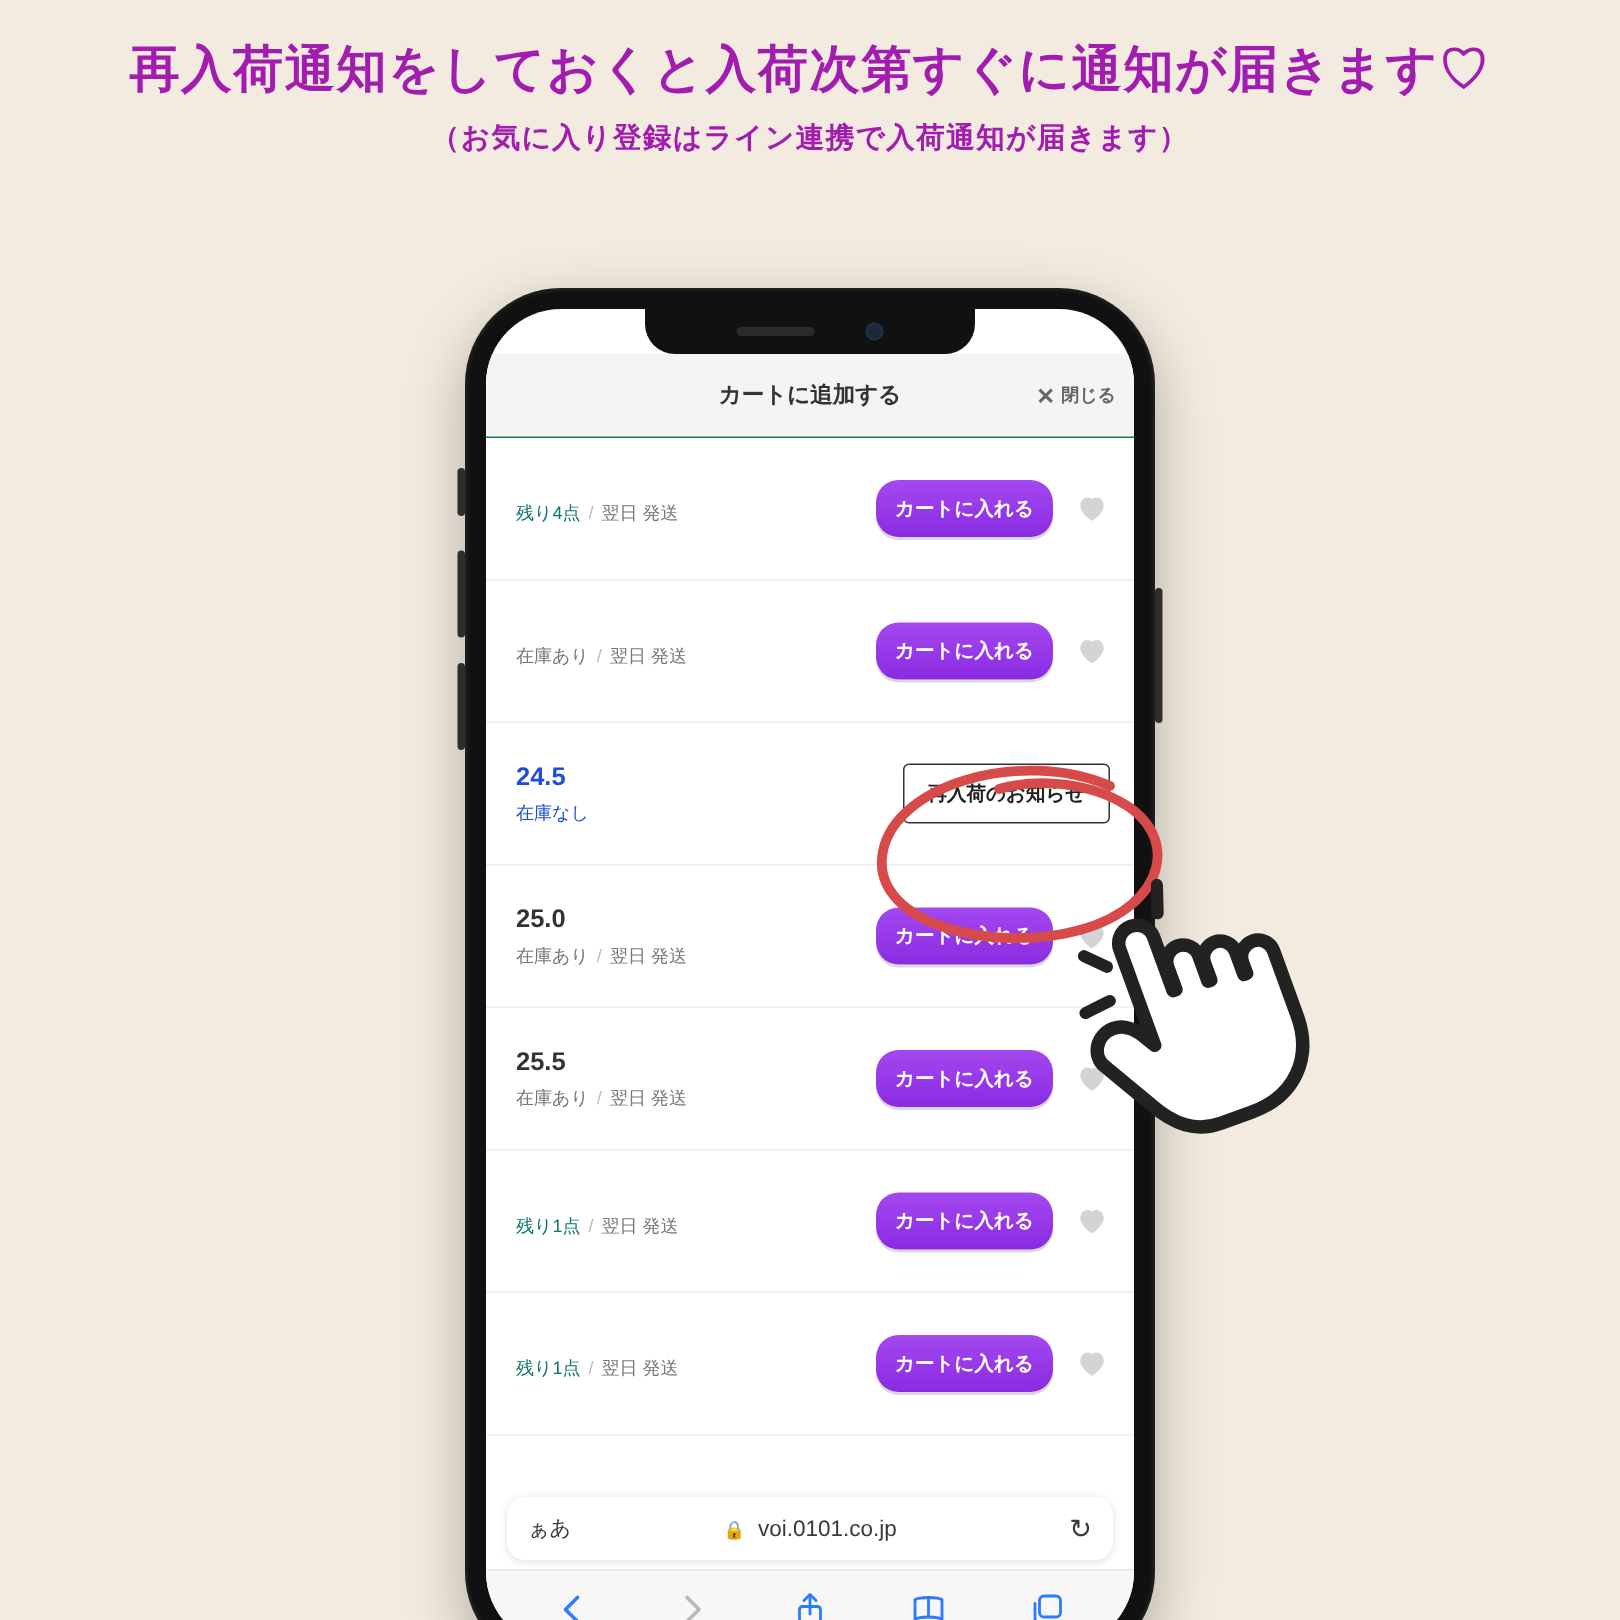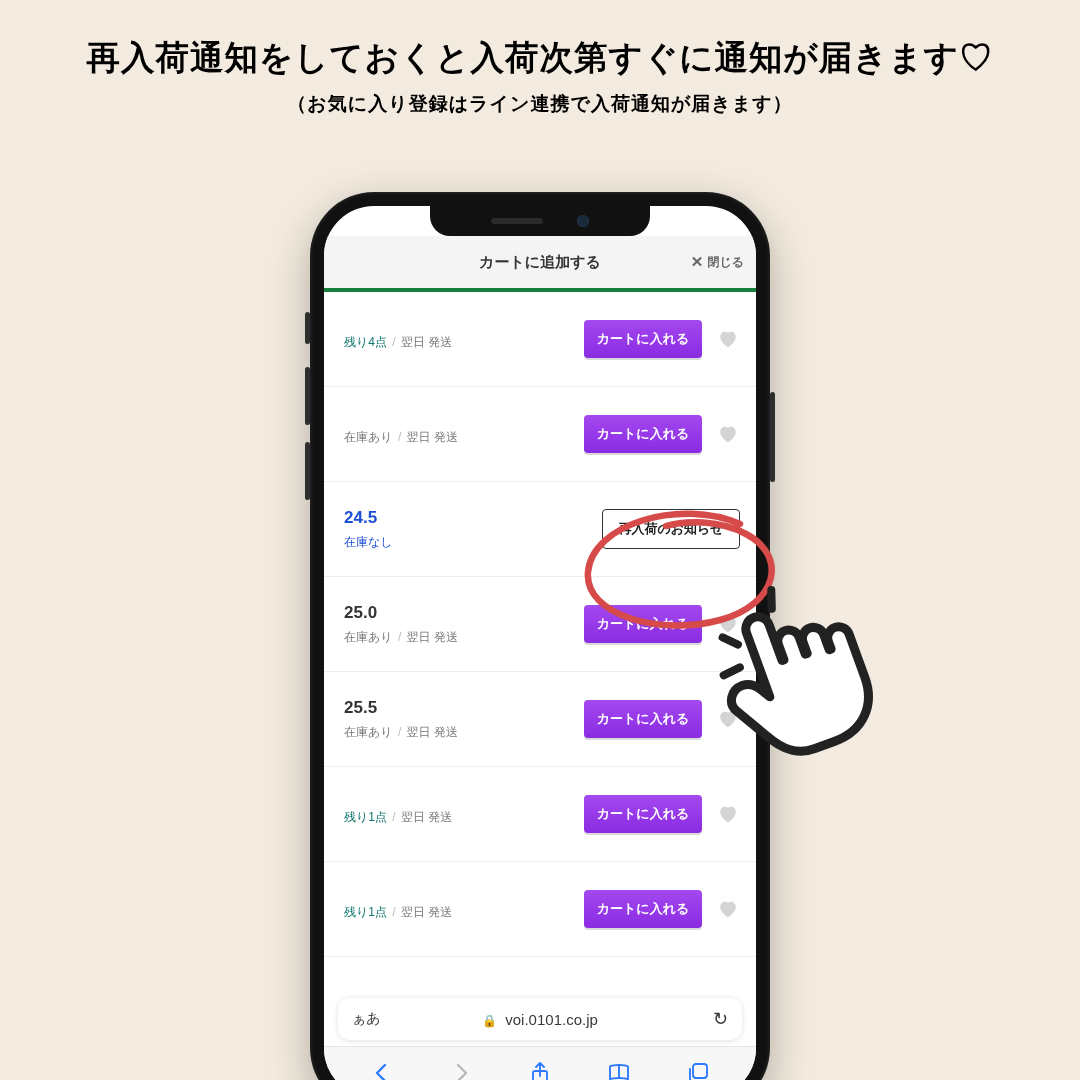--- a/index.html
+++ b/index.html
@@ -4,21 +4,21 @@
 <style>
 * { margin: 0; padding: 0; box-sizing: border-box; }
 body {
   width: 1080px;
   height: 1080px;
   background: #f3ebdf;
   font-family: -apple-system, "Hiragino Sans", "Hiragino Kaku Gothic ProN", Meiryo, sans-serif;
   position: relative;
   overflow: hidden;
 }
-.heading { text-align: center; padding-top: 36px; color: #000000; }
+.heading { text-align: center; padding-top: 24px; color: #a21caf; }
 .heading h1 { font-size: 33.5px; font-weight: 800; letter-spacing: 1px; }
 .heading h2 { font-size: 19px; font-weight: 700; margin-top: 10px; letter-spacing: 1px; }
 
 .phone-wrap {
   position: absolute;
   left: 50%;
   top: 192px;
   transform: translateX(-50%);
   width: 460px;
   height: 920px;
@@ -55,21 +55,21 @@
   border-radius: 0 0 20px 20px;
   z-index: 5;
   display: flex; justify-content: center; align-items: center; gap: 34px;
 }
 .speaker { width: 52px; height: 6px; background: #2b2b2b; border-radius: 4px; }
 .cam { width: 12px; height: 12px; background: #1b2838; border-radius: 50%; box-shadow: inset 0 0 2px #2a4a6a; }
 
 .sheet-header {
   height: 56px; margin-top: 30px;
   background: #f4f4f4;
-  border-bottom: 4px solid #15803d;
+  border-bottom: 1px solid #15803d;
   display: flex; align-items: center; justify-content: center;
   position: relative;
   font-size: 15px; font-weight: 700; color: #333;
 }
 .sheet-close {
   position: absolute; right: 12px; top: 50%; transform: translateY(-50%);
   display: flex; align-items: center; gap: 4px;
   font-size: 12px; color: #666; font-weight: 600;
 }
 .sheet-close .x { font-size: 15px; font-weight: 700; }
@@ -81,21 +81,21 @@
   border-bottom: 1px solid #eee;
   min-height: 95px;
 }
 .row .info { flex: 1; }
 .row .size { font-size: 17px; font-weight: 700; color: #333; }
 .row .sub  { font-size: 12px; margin-top: 6px; color: #777; }
 .row:nth-child(3) .size, .row:nth-child(3) .sub { color: #1d4ed8; }
 .row .sub .stock-warn { color: #0f766e; }
 .row .sub .sep { color: #bbb; margin: 0 2px; }
 .btn-cart {
-  width: 118px; height: 38px; border: 0; border-radius: 4px;
+  width: 118px; height: 38px; border: 0; border-radius: 15px;
   background: linear-gradient(180deg,#a448ef,#8a2be2);
   color: #fff; font-size: 13px; font-weight: 700;
   box-shadow: 0 2px 0 rgba(0,0,0,.15);
 }
 .btn-restock {
   width: 138px; height: 40px; border: 1.5px solid #333; border-radius: 4px;
   background: #fff; color: #222; font-size: 13px; font-weight: 700;
 }
 .heart {
   width: 24px; height: 24px; margin-left: 14px;

